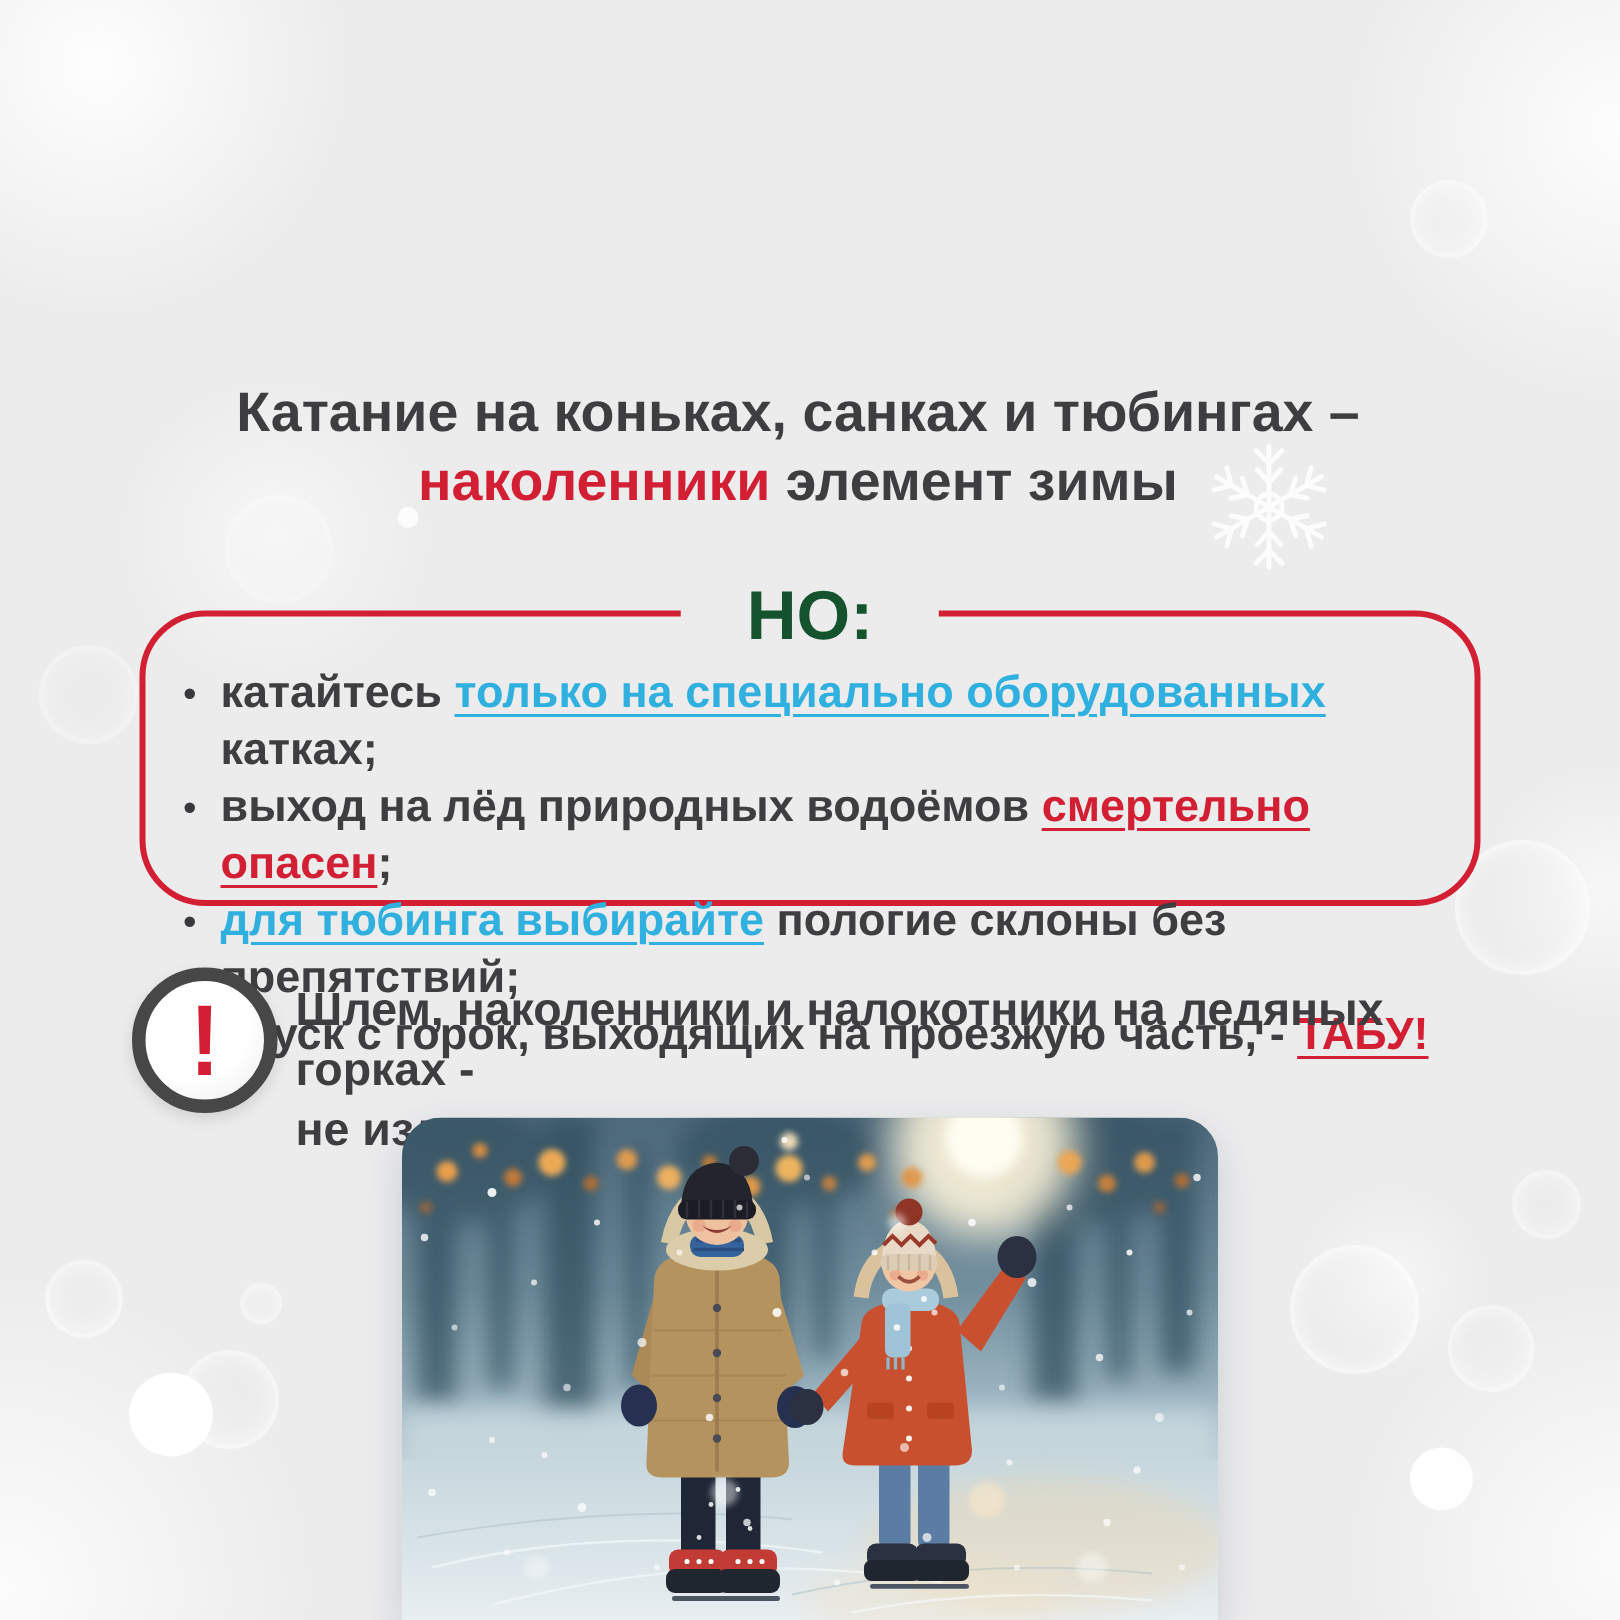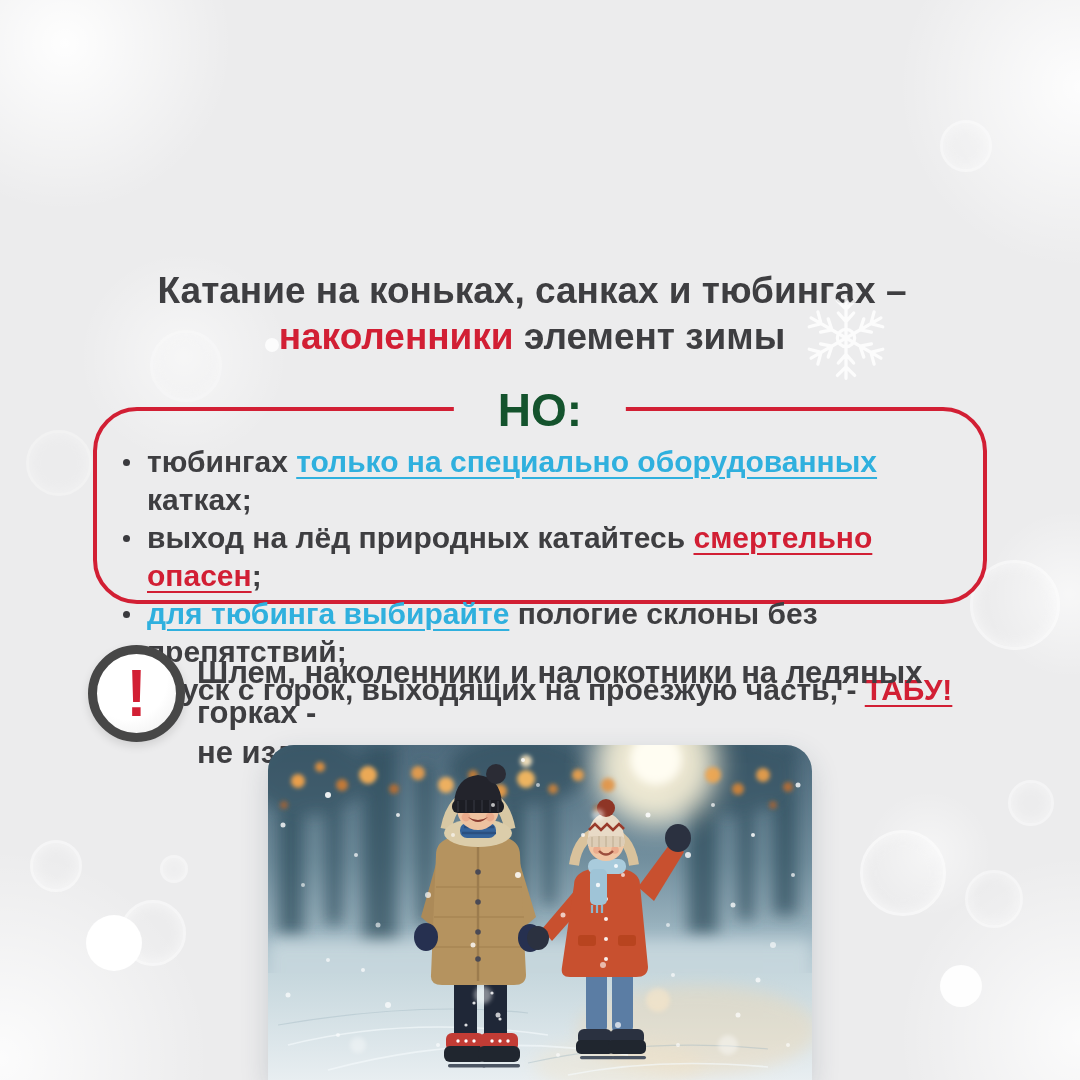--- a/index.html
+++ b/index.html
@@ -30,21 +30,21 @@
   }
   .banner-title{
     color:#fff;font-weight:700;font-size:54px;letter-spacing:1px;line-height:1;
     padding-bottom:34px;transform:scaleY(1.18);transform-origin:center bottom;white-space:nowrap;
   }
   .banner-title .initial{font-size:72px;}
 
   
   .intro{
     position:absolute;left:0;top:252px;width:1064px;text-align:center;
-    color:#3e3e41;font-size:37px;font-weight:600;line-height:46px;margin-top:16px;
+    color:#3e3e41;font-size:37px;font-weight:600;line-height:46px;
   }
   .intro .hl{color:#d21f34;}
 
   .flake{position:absolute;left:798px;top:290px;width:96px;height:96px;opacity:.85;}
 
   
   .rules-box{
     position:absolute;left:93px;top:407px;width:894px;height:197px;
     border:4px solid #d21f34;border-radius:44px;box-sizing:border-box;
   }
@@ -131,25 +131,25 @@
         <circle cx="50" cy="50" r="9"></circle>
       </g>
     </svg>
   </div>
 
   <section class="rules-box">
     <div class="rules-label">НО:</div>
     <ul class="rules-list">
       <li class="rule-li">
         <span class="rule-dot"></span>
-        <span><span>тюбингах </span><span class="seg-link">только на специально оборудованных</span><span> катках;</span></span>
+        <span><span>катайтесь </span><span class="seg-link">только на специально оборудованных</span><span> катках;</span></span>
       </li>
       <li class="rule-li">
         <span class="rule-dot"></span>
-        <span><span>выход на лёд природных катайтесь </span><span class="seg-danger">смертельно опасен</span><span>;</span></span>
+        <span><span>выход на лёд природных водоёмов </span><span class="seg-danger">смертельно опасен</span><span>;</span></span>
       </li>
       <li class="rule-li">
         <span class="rule-dot"></span>
         <span><span></span><span class="seg-link">для тюбинга выбирайте</span><span> пологие склоны без препятствий;</span></span>
       </li>
       <li class="rule-li">
         <span class="rule-dot"></span>
         <span><span>спуск с горок, выходящих на проезжую часть, - </span><span class="seg-danger">ТАБУ!</span><span></span></span>
       </li>
     </ul>

